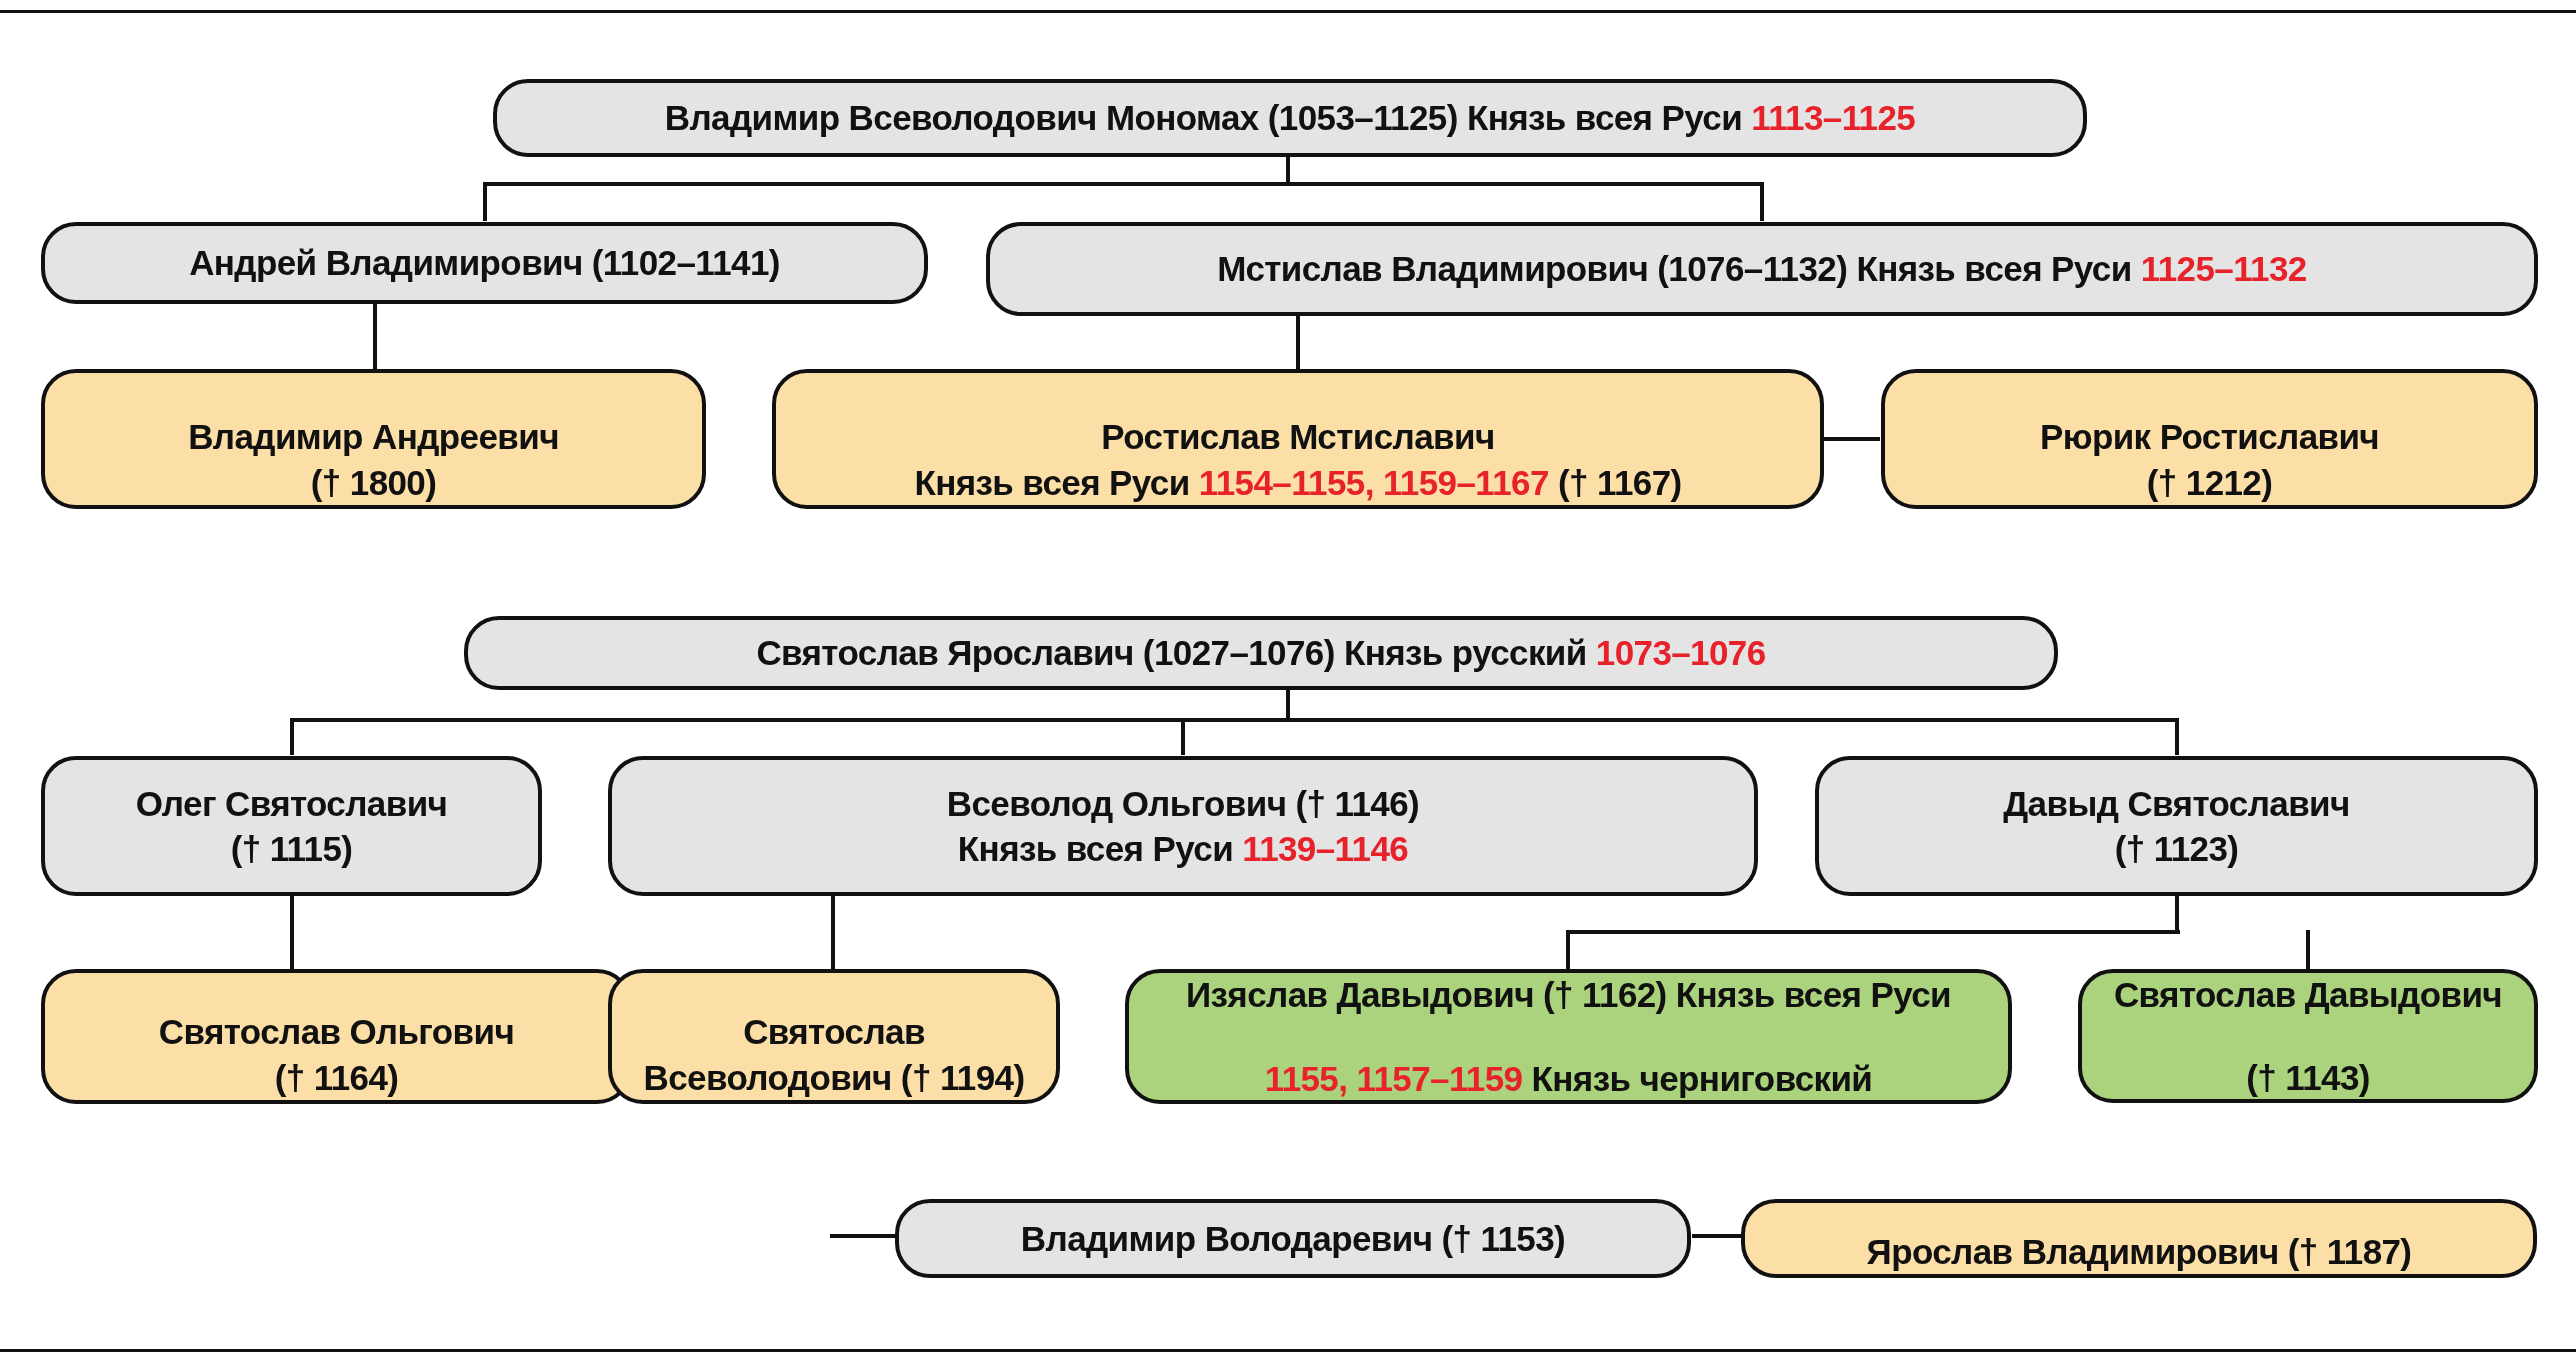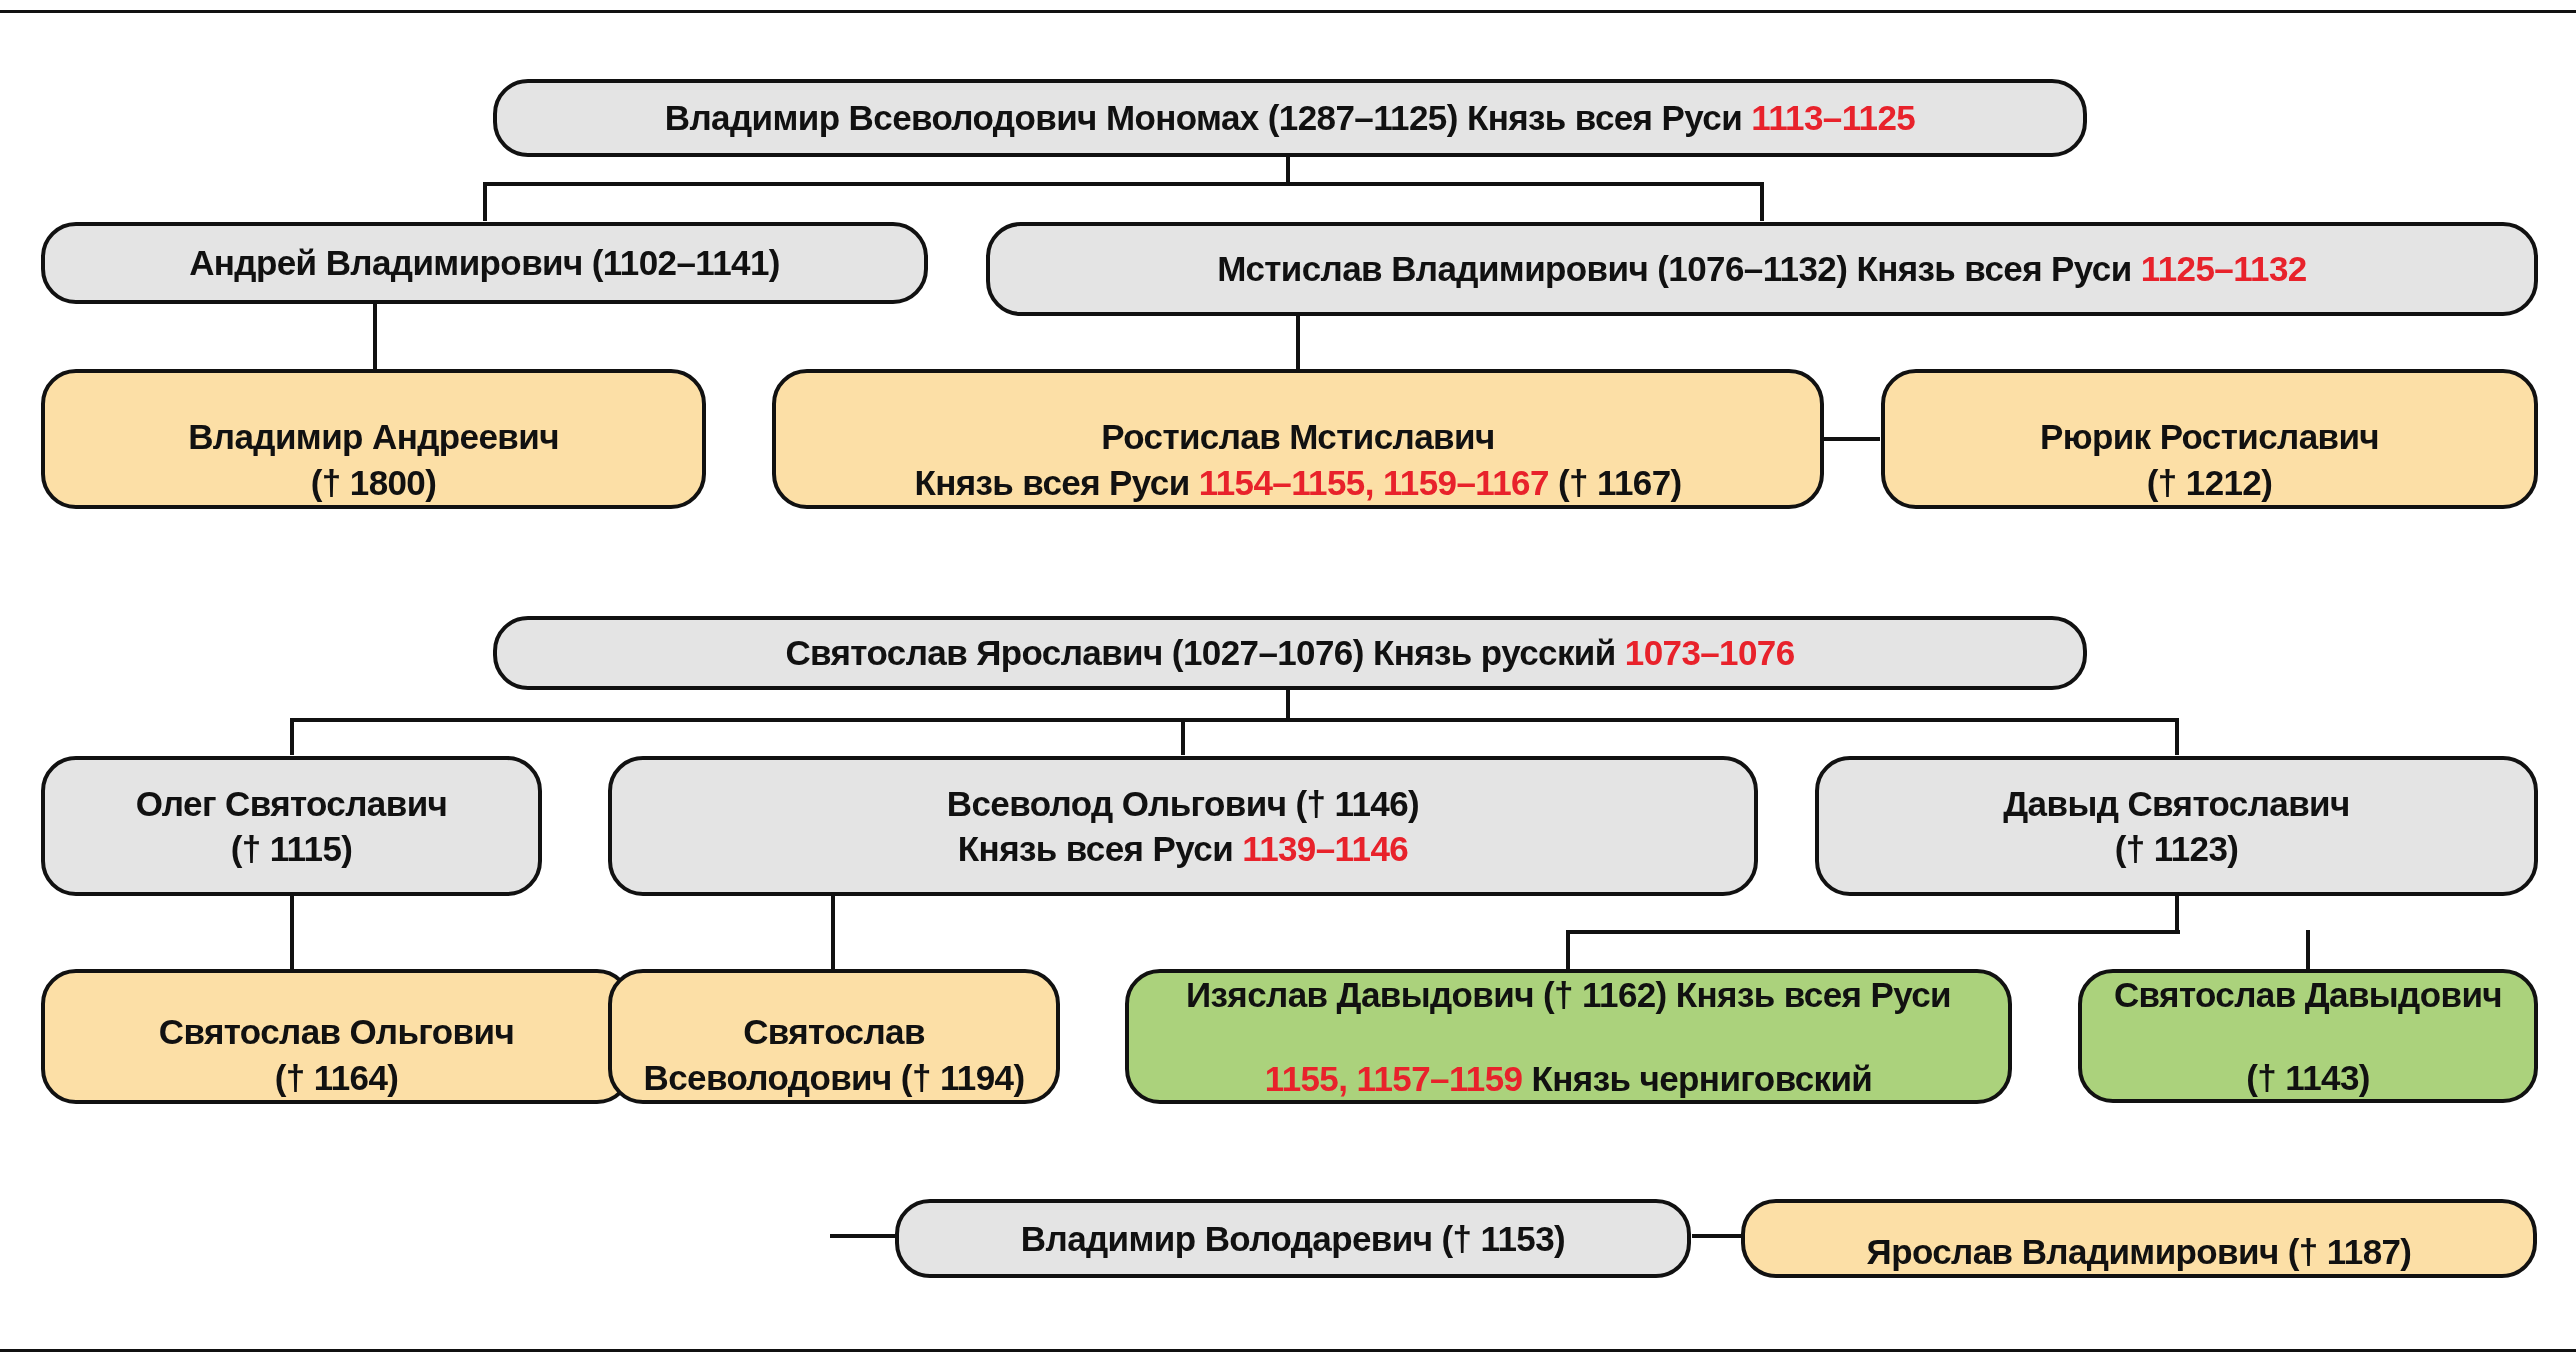--- a/index.html
+++ b/index.html
@@ -53,21 +53,21 @@
   <div class="line" style="left:2175px;top:895px;width:3.9px;height:39px"></div>
   <div class="line" style="left:1566px;top:930px;width:614px;height:3.9px"></div>
   <div class="line" style="left:1566px;top:930px;width:3.9px;height:39px"></div>
   <div class="line" style="left:2306px;top:930px;width:3.9px;height:39px"></div>
 
   <div class="line" style="left:830px;top:1234px;width:65px;height:3.9px"></div>
   <div class="line" style="left:1692px;top:1234px;width:50px;height:3.9px"></div>
 
   <div class="node gray" style="left:493px;top:79px;width:1594px;height:78px">
     <div class="txt">
-      <span>Владимир Всеволодович Мономах (1287–1125) Князь всея Руси</span>
+      <span>Владимир Всеволодович Мономах (1053–1125) Князь всея Руси</span>
       <span class="red">1113–1125</span>
     </div>
   </div>
 
   <div class="node gray" style="left:41px;top:222px;width:887px;height:82px">
     <div class="txt">
       <span>Андрей Владимирович (1102–1141)</span>
     </div>
   </div>
 
@@ -100,21 +100,21 @@
 
   <div class="node orange" style="left:1881px;top:369px;width:657px;height:140px">
     <div class="txt">
       <span>Рюрик Ростиславич</span>
     </div>
     <div class="txt">
       <span>(† 1212)</span>
     </div>
   </div>
 
-  <div class="node gray" style="left:493px;top:616px;width:1594px;height:74px">
+  <div class="node gray" style="left:464px;top:616px;width:1594px;height:74px">
     <div class="txt">
       <span>Святослав Ярославич (1027–1076) Князь русский</span>
       <span class="red">1073–1076</span>
     </div>
   </div>
 
   <div class="node gray" style="left:41px;top:756px;width:501px;height:140px">
     <div class="txt">
       <span>Олег Святославич</span>
     </div>

